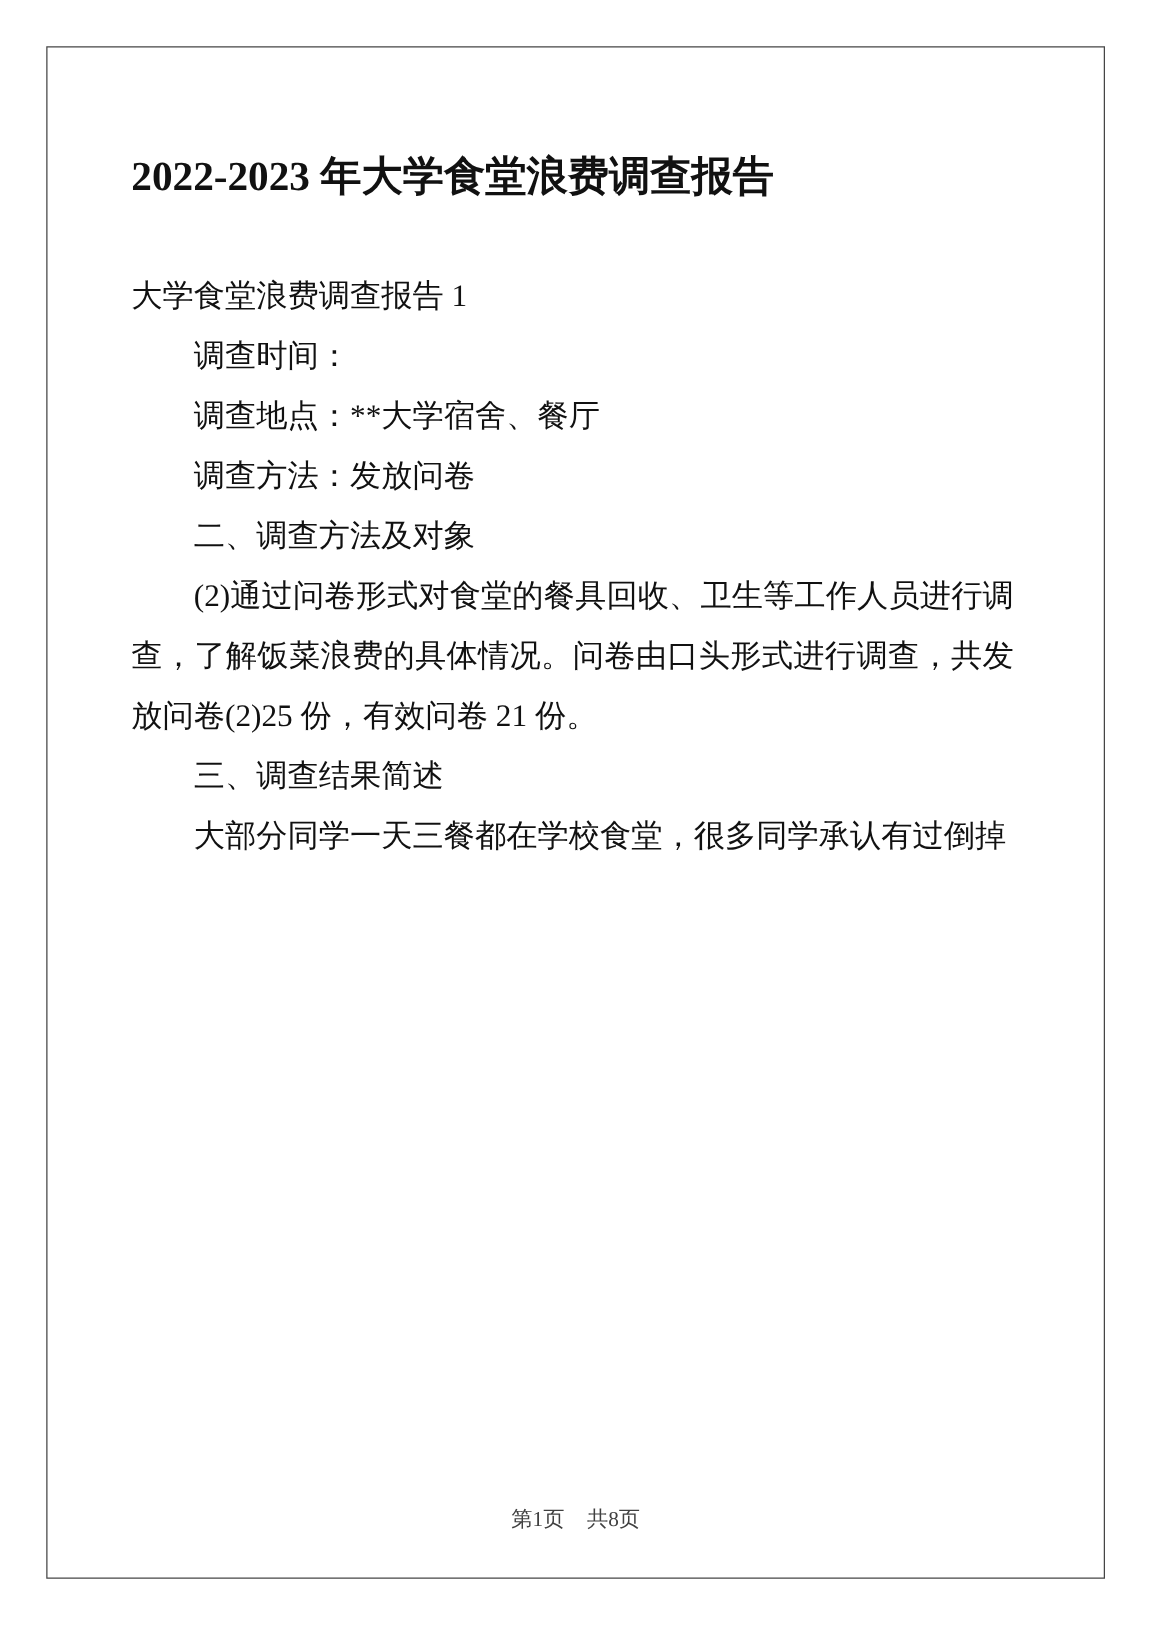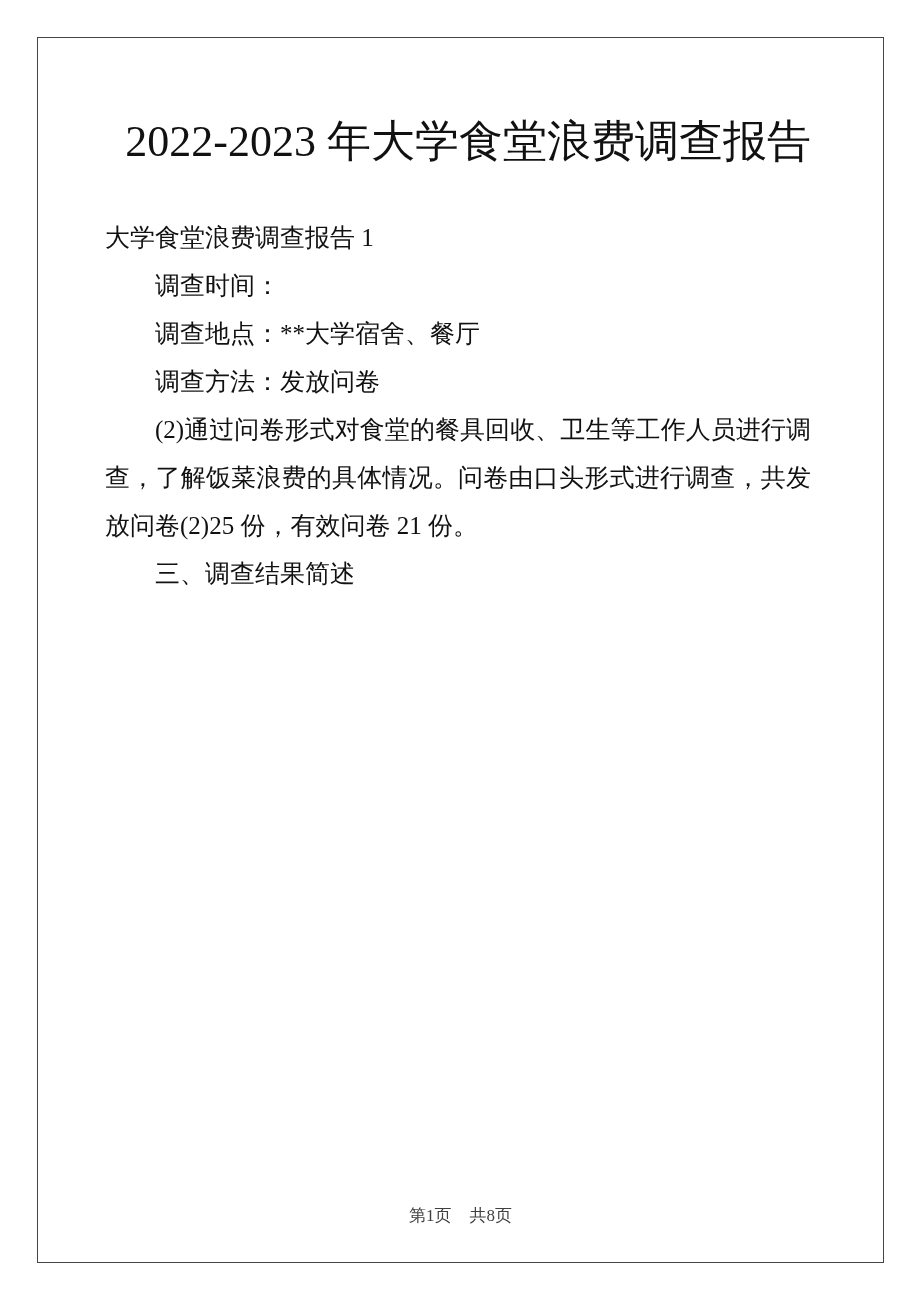--- a/index.html
+++ b/index.html
@@ -33,24 +33,24 @@
     background: #ffffff;
   }
   .content {
     position: absolute;
     left: 67px;
     top: 80px;
     width: 706px;
   }
   .doc-title {
     margin: 0 0 48px 0;
-    font-size: 44px;
-    font-weight: normal;
+    font-size: 33px;
+    font-weight: bold;
     line-height: 48px;
-    text-align: right;
+    text-align: left;
     white-space: nowrap;
   }
   p.block {
     margin: 0;
     font-size: 25px;
     line-height: 48px;
     text-align: justify;
     text-justify: inter-ideograph;
     word-break: break-all;
   }
@@ -84,26 +84,28 @@
       <p class="block">大学食堂浪费调查报告 1</p>
 
       <p class="block indent">调查时间：</p>
 
       <p class="block indent">调查地点：**大学宿舍、餐厅</p>
 
       <p class="block indent">调查方法：发放问卷</p>
 
 
 
+      <p class="block indent">二、调查方法及对象</p>
 
 
       <p class="block indent">(2)通过问卷形式对食堂的餐具回收、卫生等工作人员进行调查，了解饭菜浪费的具体情况。问卷由口头形式进行调查，共发放问卷(2)25 份，有效问卷 21 份。</p>
 
       <p class="block indent">三、调查结果简述</p>
 
+      <p class="block indent">大部分同学一天三餐都在学校食堂，很多同学承认有过倒掉</p>
 
     </div>
 
     <div class="page-footer">
       <span>第1页</span><span class="sep"></span><span>共8页</span>
     </div>
   </div>
 </div>
 
 </body></html>

